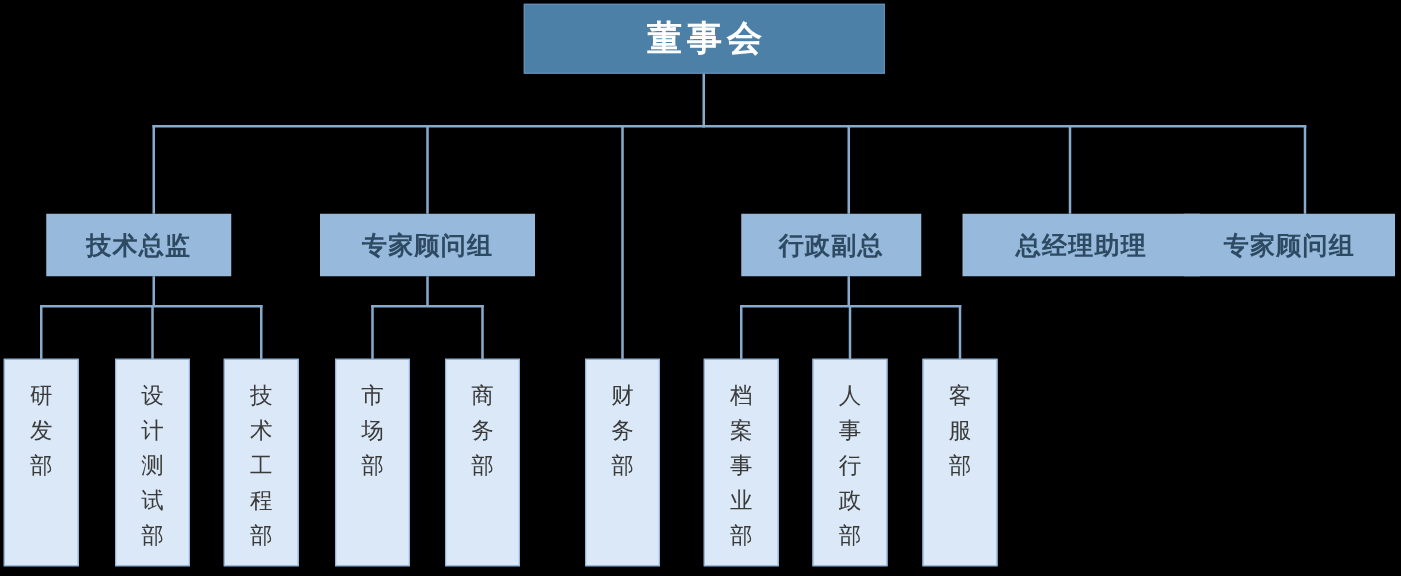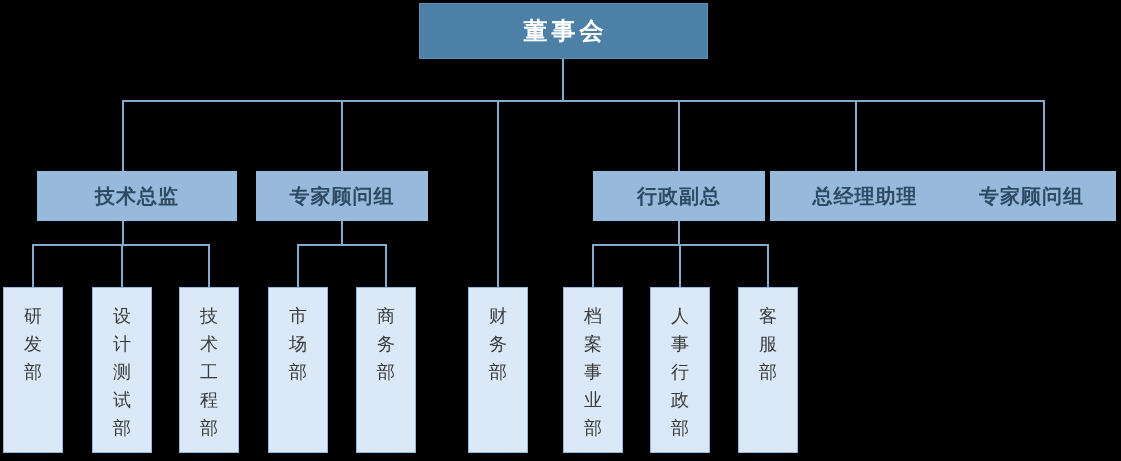--- a/index.html
+++ b/index.html
@@ -21,21 +21,21 @@
     display: flex;
     align-items: center;
     justify-content: center;
   }
   .node.root {
     background: var(--root-fill, #4D80A6);
     border: 1px solid var(--root-border, #5F8FB4);
   }
   .root-label {
     color: var(--root-text, #fff);
-    font-size: 24px;
+    font-size: 28px;
     font-weight: bold;
     letter-spacing: 4px;
     text-indent: 4px;
   }
   .node.branch {
     background: var(--branch-fill, #97BADC);
   }
   .branch-label {
     color: var(--branch-text, #2E4A63);
     font-size: 20px;
@@ -74,27 +74,27 @@
   <div class="line v" style="left:562px; top:59px; height:43px;"></div>
   <div class="line h" style="left:122px; top:100px; width:923px;"></div>
 
   <div class="line v" style="left:122px; top:100px; height:71px;"></div>
   <div class="line v" style="left:341px; top:100px; height:71px;"></div>
   <div class="line v" style="left:497px; top:100px; height:187px;"></div>
   <div class="line v" style="left:678px; top:100px; height:71px;"></div>
   <div class="line v" style="left:855px; top:100px; height:71px;"></div>
   <div class="line v" style="left:1043px; top:100px; height:71px;"></div>
 
-  <div class="node branch" style="left:37px; top:171px; width:200px; height:50px;">
+  <div class="node branch" style="left:37px; top:171px; width:148px; height:50px;">
     <span class="branch-label">技术总监</span>
   </div>
   <div class="node branch" style="left:256px; top:171px; width:172px; height:50px;">
     <span class="branch-label">专家顾问组</span>
   </div>
-  <div class="node branch" style="left:593px; top:171px; width:172px; height:50px;">
+  <div class="node branch" style="left:593px; top:171px; width:144px; height:50px;">
     <span class="branch-label">行政副总</span>
   </div>
   <div class="node branch" style="left:770px; top:171px; width:190px; height:50px;">
     <span class="branch-label">总经理助理</span>
   </div>
   <div class="node branch" style="left:947px; top:171px; width:169px; height:50px;">
     <span class="branch-label">专家顾问组</span>
   </div>
 
   <div class="line v" style="left:122px; top:221px; height:24px;"></div>

